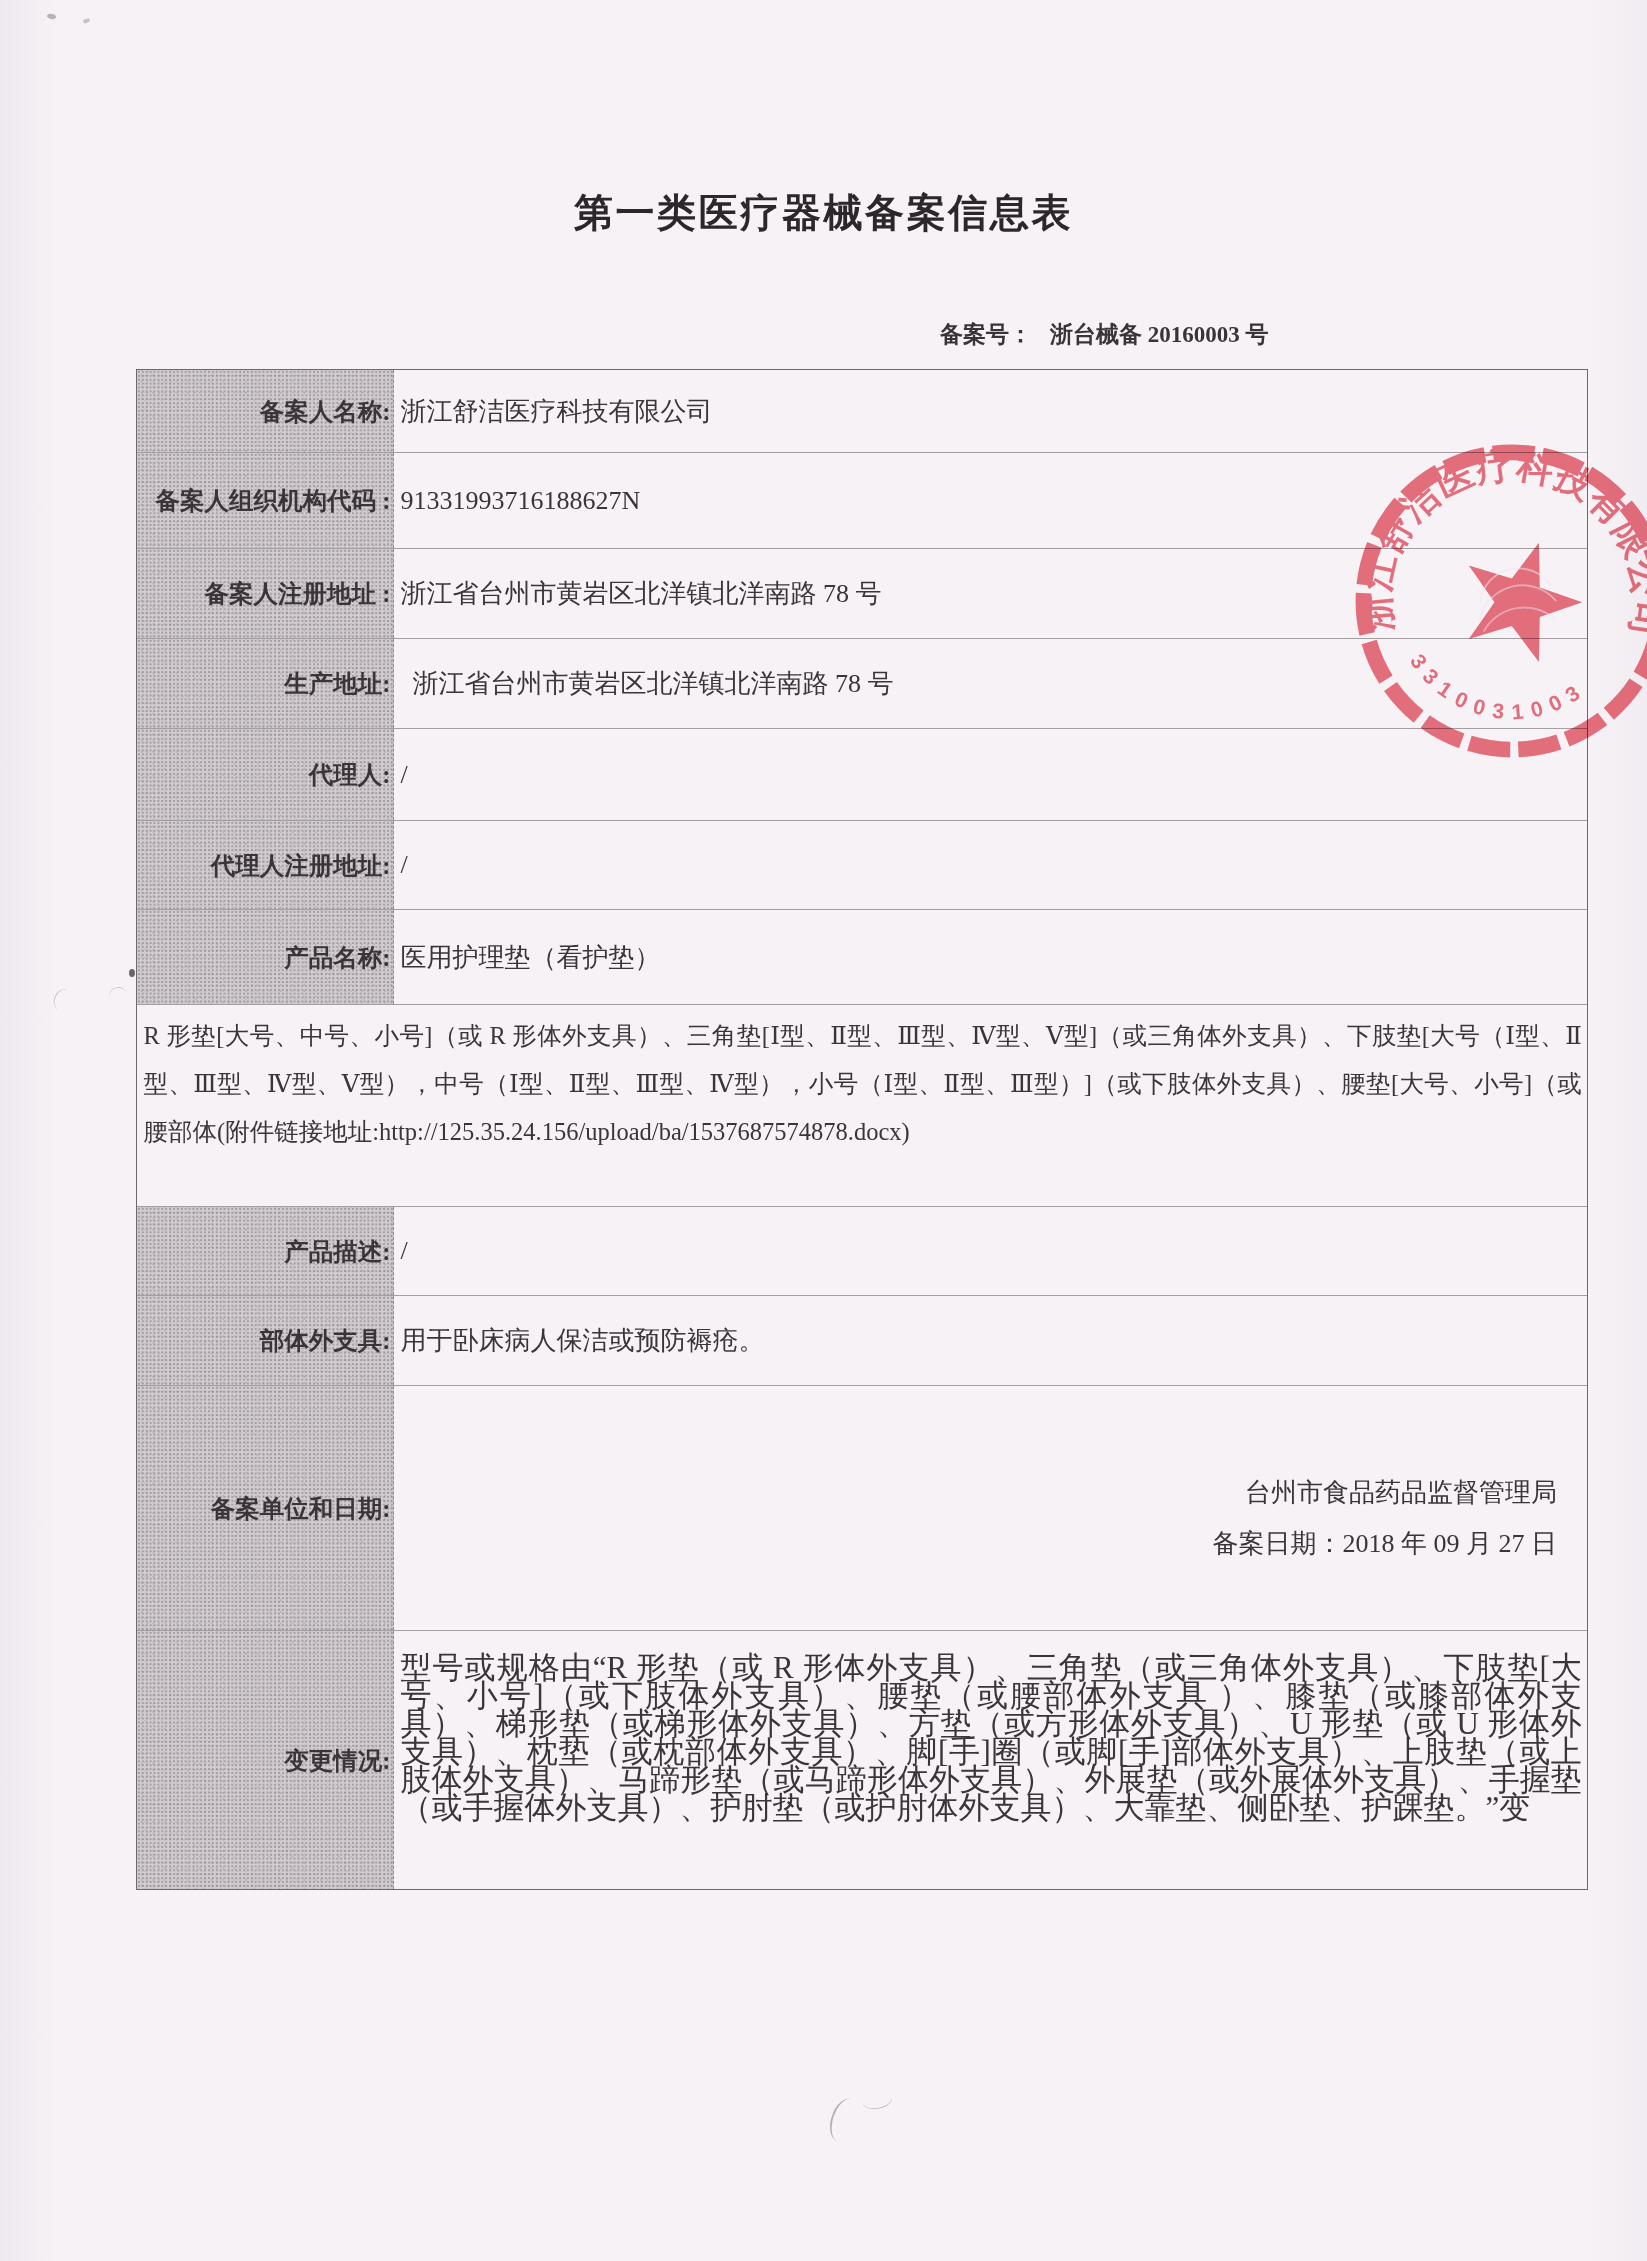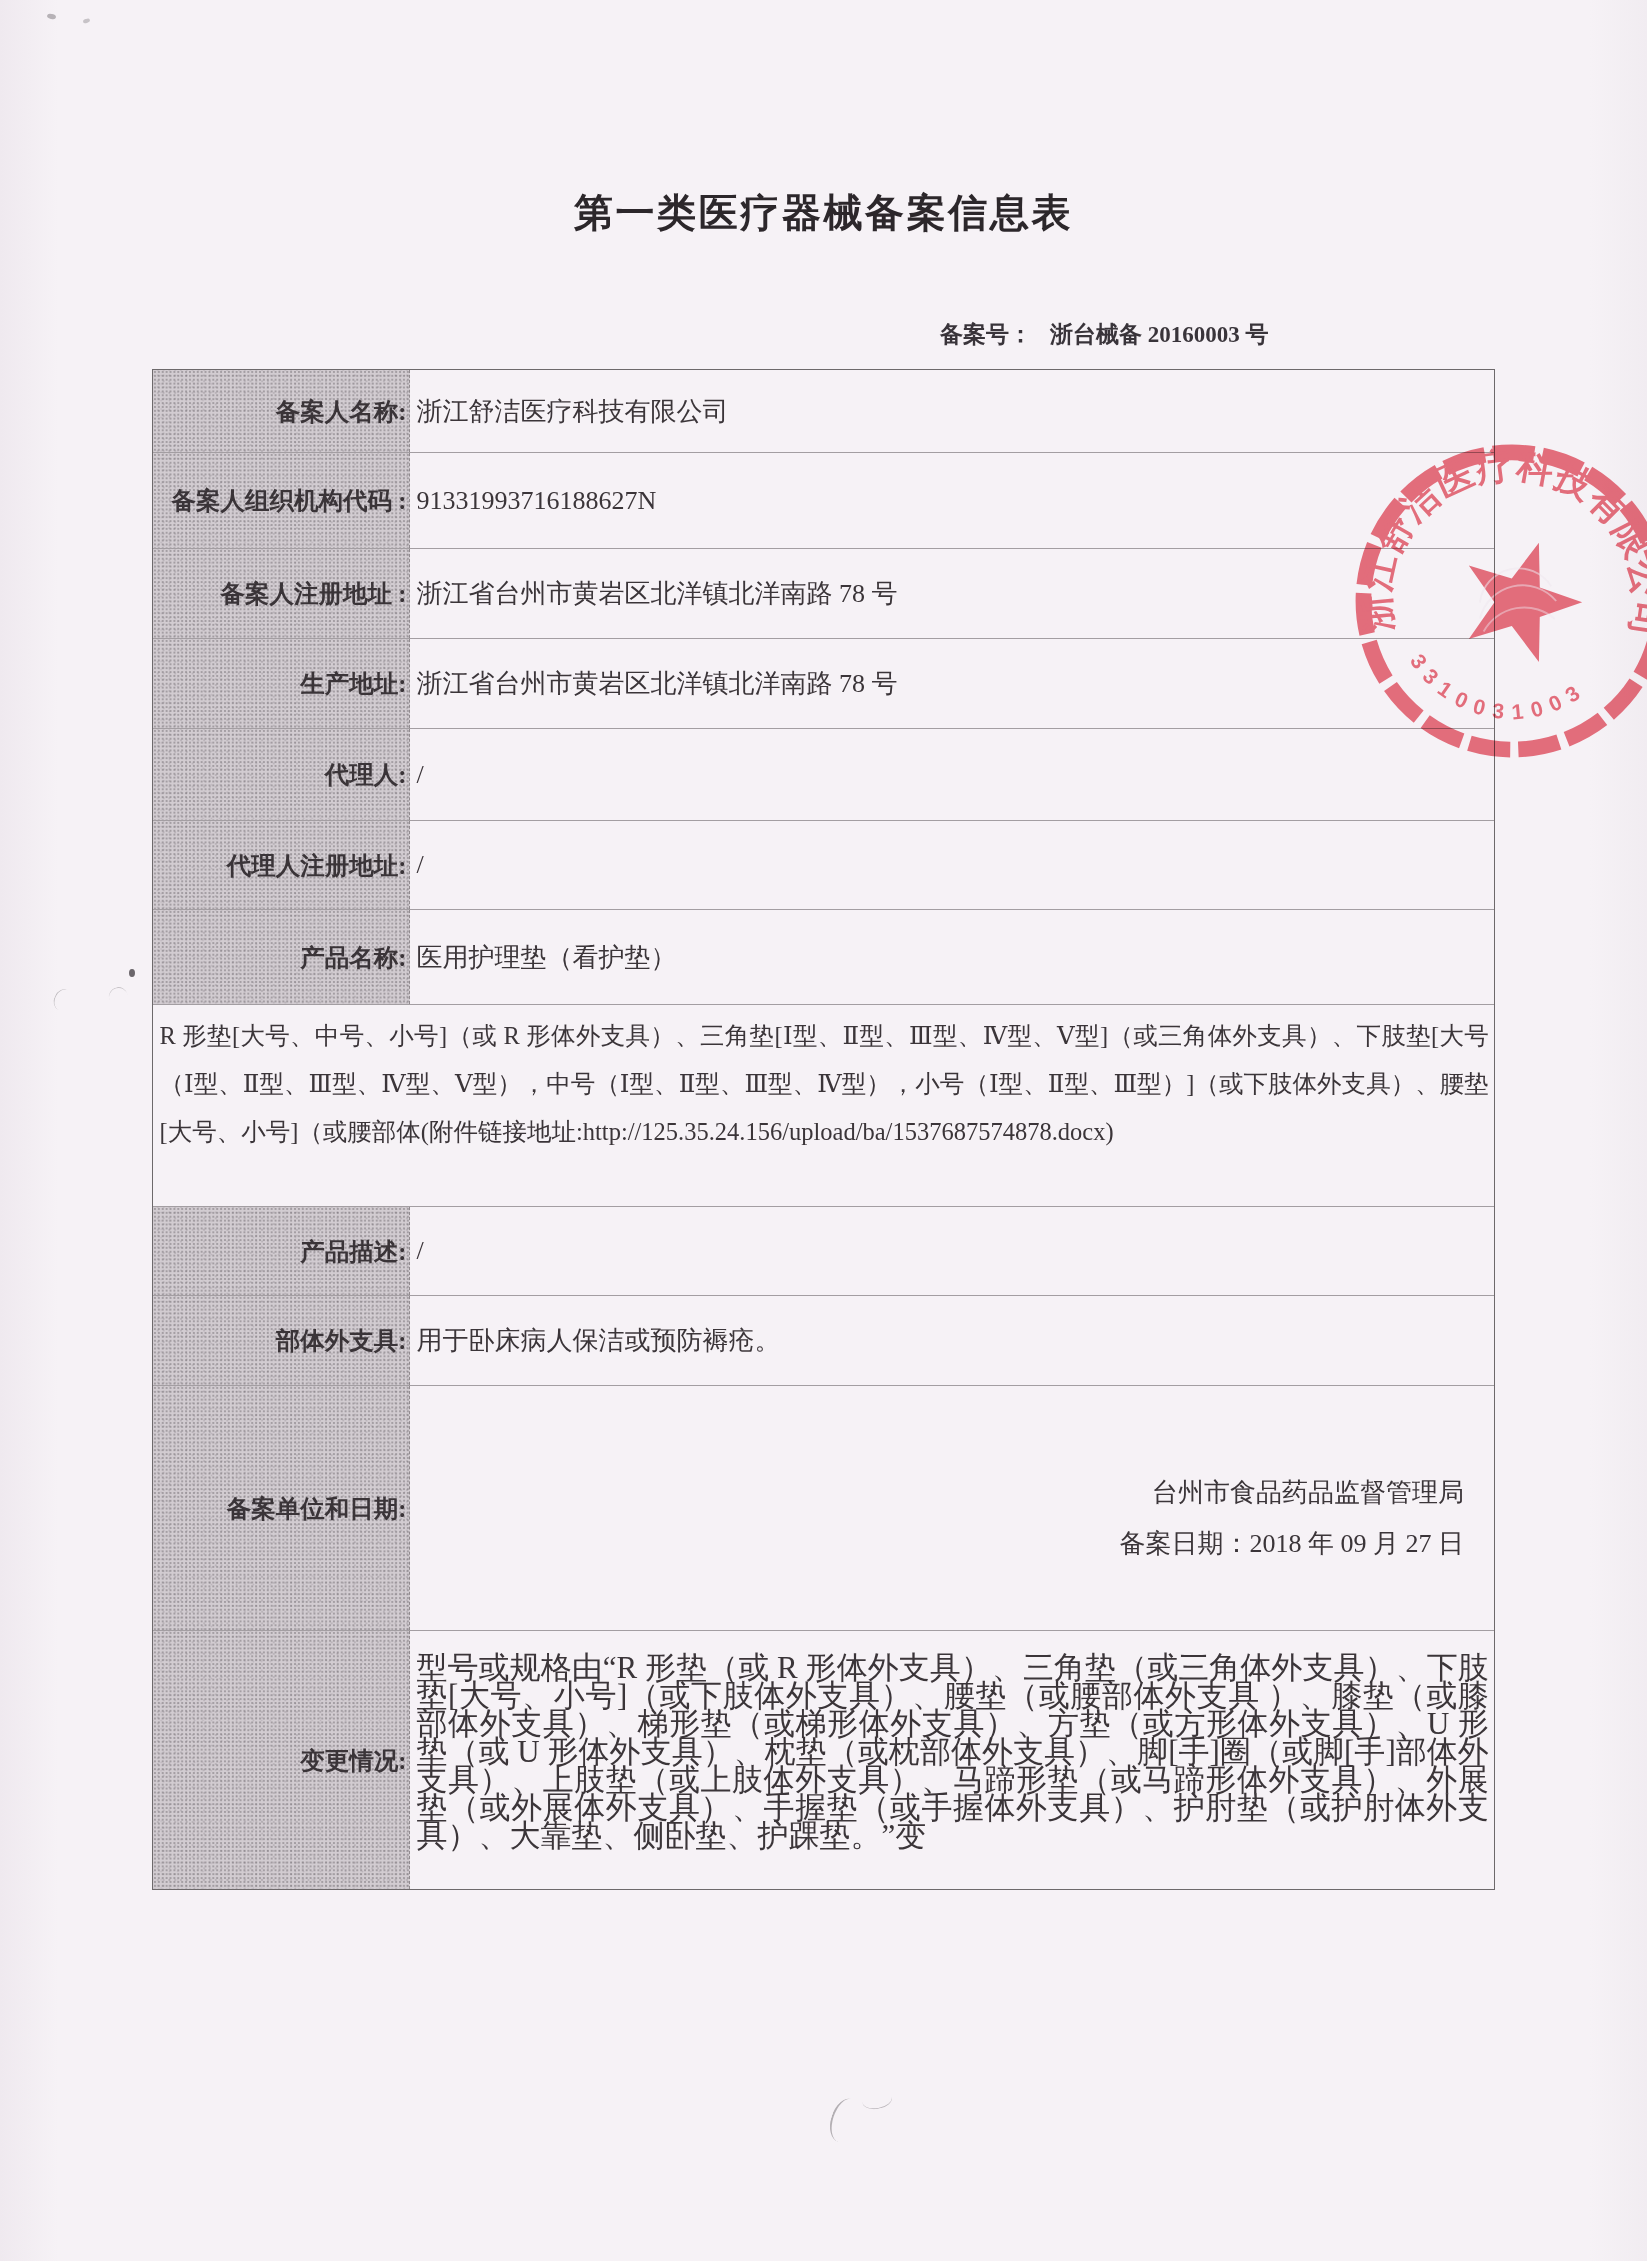--- a/index.html
+++ b/index.html
@@ -22,21 +22,21 @@
     color:#2c272b;
   }
   .filing-line{
     position:absolute;top:319px;left:940px;
     font-size:23px;font-weight:600;color:#39343a;
     white-space:nowrap;
   }
   .filing-line .sep{display:inline-block;width:18px;}
   
   .table{
-    position:absolute;left:152px;top:369px;width:1343px;
+    position:absolute;left:136px;top:369px;width:1452px;
     border:1.3px solid rgba(75,70,73,0.8);
     box-sizing:border-box;
     z-index:1;
   }
   .row{
     display:flex;
     border-bottom:0.6px solid rgba(95,90,93,0.55);
     box-sizing:border-box;
   }
   .row:last-child{border-bottom:none;}
@@ -59,21 +59,21 @@
     flex:1;
     display:flex;align-items:center;
     padding-left:6.5px;box-sizing:border-box;
     font-size:26px;color:#3b3539;
   }
   .value-cell.para{
     display:block;
     text-align:justify;
     padding-right:5.2px;
   }
-  .r1{height:83px;} .r2{height:96px;} .r3{height:90px;} .r4{height:90px;}
+  .r1{height:83px;} .r2{height:96px;} .r3{height:90px;} .r4{height:90px;gap:12px;}
   .r5{height:92px;} .r6{height:89px;} .r7{height:95px;}
   .r8{height:202px;} .r8 .value-cell{font-size:24.5px;line-height:48px;padding-top:6.5px;}
   .r9{height:89px;} .r10{height:90px;}
   .r11{height:110px;} .r11 .value-cell{font-size:23px;line-height:43px;padding-top:17px;}
   .r12{height:245px;}
   .r12 .value-cell{
     flex-direction:column;align-items:flex-end;justify-content:center;
     padding-right:30px;padding-top:19.4px;gap:16px;
   }
   .r12 .value-cell div{white-space:nowrap;}

